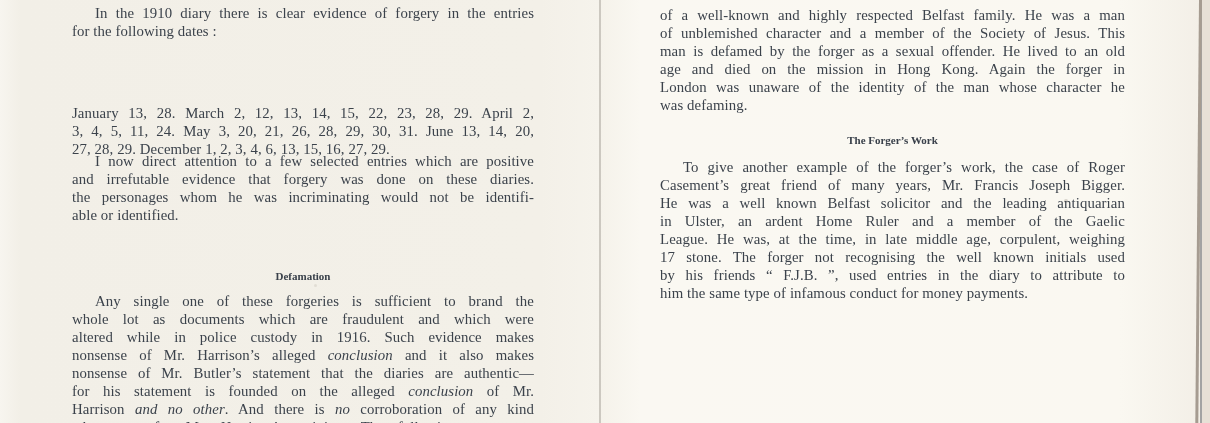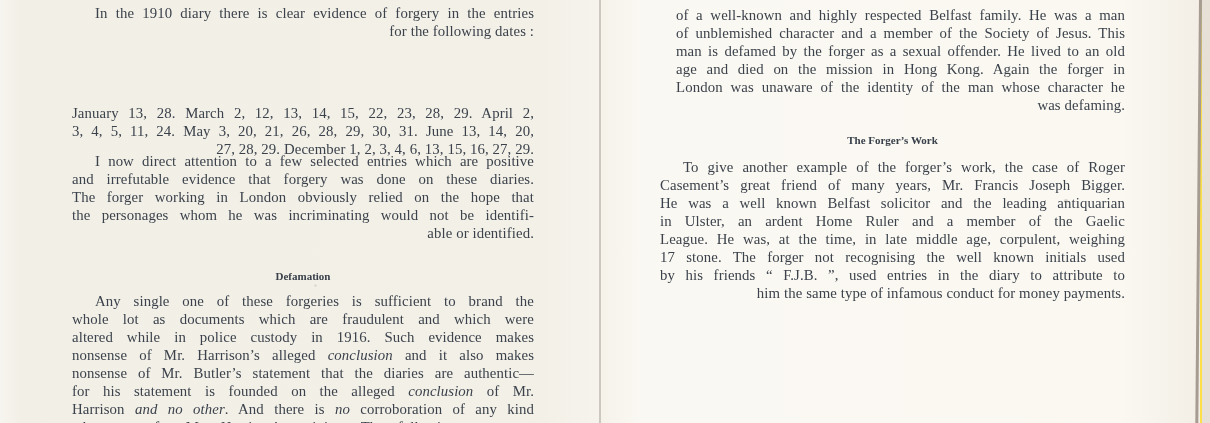--- a/index.html
+++ b/index.html
@@ -2,21 +2,21 @@
 <html><head>
 <meta charset="utf-8">
 <style>
   html, body { margin: 0; padding: 0; }
   .screen {
     position: relative;
     width: 1210px;
     height: 423px;
     overflow: hidden;
     font-family: "Liberation Serif", "DejaVu Serif", serif;
-    background: #fde047;
+    background: #a3a3a3;
   }
   
   .paper-left {
     position: absolute; left: 0; top: 0; width: 600px; height: 423px;
     background: linear-gradient(90deg, #f7f5ef 0px, #f2efe7 20px, #f3f0e8 540px, #f6f3ec 600px);
   }
   .paper-right {
     position: absolute; left: 600px; top: 0; width: 600px; height: 423px;
     background: linear-gradient(90deg, #f5f2ea 0px, #faf8f2 40px, #faf8f1 520px, #f3efe7 600px);
   }
@@ -53,21 +53,21 @@
     height: 18px;
     line-height: 18px;
     overflow: hidden;
     letter-spacing: 0.1px;
   }
   .just {
     text-align: justify;
     text-align-last: justify;
     text-justify: inter-word;
   }
-  .last-left { text-align: right; }
+  .last-left { text-align: left; }
   .indent { text-indent: 23px; }
   .heading {
     text-align: center;
     font-weight: bold;
     font-size: 11px;
     height: 18px; line-height: 18px;
     color: #39404a;
   }
   .it { font-style: italic; }
 </style>
@@ -89,38 +89,37 @@
         <div class="line last-left"><span>for the following dates :</span></div>
       </div>
       <div class="para" style="top: 56px; margin-top: 48px;">
         <div class="line just"><span>January 13, 28. March 2, 12, 13, 14, 15, 22, 23, 28, 29. April 2,</span></div>
         <div class="line just"><span>3, 4, 5, 11, 24. May 3, 20, 21, 26, 28, 29, 30, 31. June 13, 14, 20,</span></div>
         <div class="line last-left"><span>27, 28, 29. December 1, 2, 3, 4, 6, 13, 15, 16, 27, 29.</span></div>
       </div>
       <div class="para" style="top: 152px;">
         <div class="line just indent"><span>I now direct attention to a few selected entries which are positive</span></div>
         <div class="line just"><span>and irrefutable evidence that forgery was done on these diaries.</span></div>
-        <div class="line just"><span>The forger working in London obviously relied on the hope that</span></div>
         <div class="line just"><span>the personages whom he was incriminating would not be identifi-</span></div>
         <div class="line last-left"><span>able or identified.</span></div>
       </div>
       <div class="heading" style="top: 267px;">Defamation</div>
       <div class="para" style="top: 292px;">
         <div class="line just indent"><span>Any single one of these forgeries is sufficient to brand the</span></div>
         <div class="line just"><span>whole lot as documents which are fraudulent and which were</span></div>
         <div class="line just"><span>altered while in police custody in 1916. Such evidence makes</span></div>
         <div class="line just"><span>nonsense of Mr. Harrison’s alleged </span><span class="it">conclusion</span><span> and it also makes</span></div>
         <div class="line just"><span>nonsense of Mr. Butler’s statement that the diaries are authentic—</span></div>
         <div class="line just"><span>for his statement is founded on the alleged </span><span class="it">conclusion</span><span> of Mr.</span></div>
         <div class="line just"><span>Harrison </span><span class="it">and no other</span><span>. And there is </span><span class="it">no</span><span> corroboration of any kind</span></div>
         <div class="line just"><span>whatsoever for Mr. Harrison’s opinion. The following are some</span></div>
       </div>
     </div>
   <div class="page page-right-text" id="right_page">
-      <div class="para" style="top: 6px; margin-left: 16px;">
+      <div class="para" style="top: 6px;">
         <div class="line just"><span>of a well-known and highly respected Belfast family. He was a man</span></div>
         <div class="line just"><span>of unblemished character and a member of the Society of Jesus. This</span></div>
         <div class="line just"><span>man is defamed by the forger as a sexual offender. He lived to an old</span></div>
         <div class="line just"><span>age and died on the mission in Hong Kong. Again the forger in</span></div>
         <div class="line just"><span>London was unaware of the identity of the man whose character he</span></div>
         <div class="line last-left"><span>was defaming.</span></div>
       </div>
       <div class="heading" style="top: 131px;">The Forger’s Work</div>
       <div class="para" style="top: 158px; font-family: Liberation Serif, serif;">
         <div class="line just indent"><span>To give another example of the forger’s work, the case of Roger</span></div>

